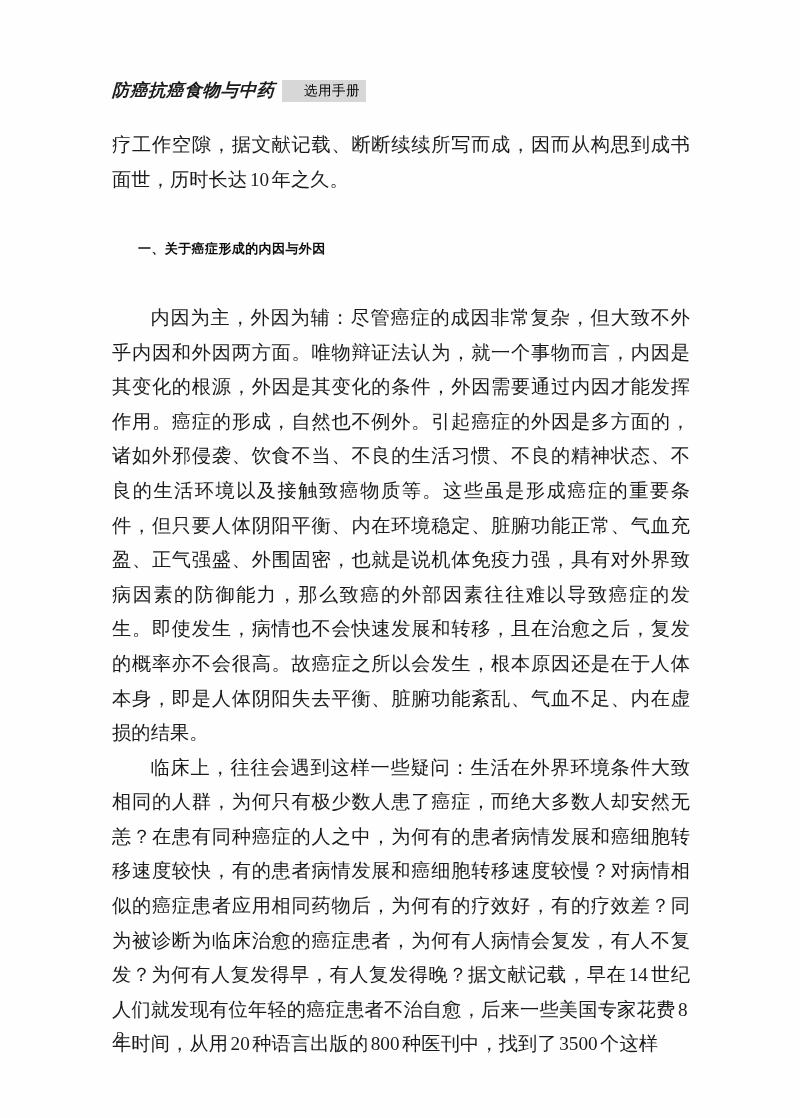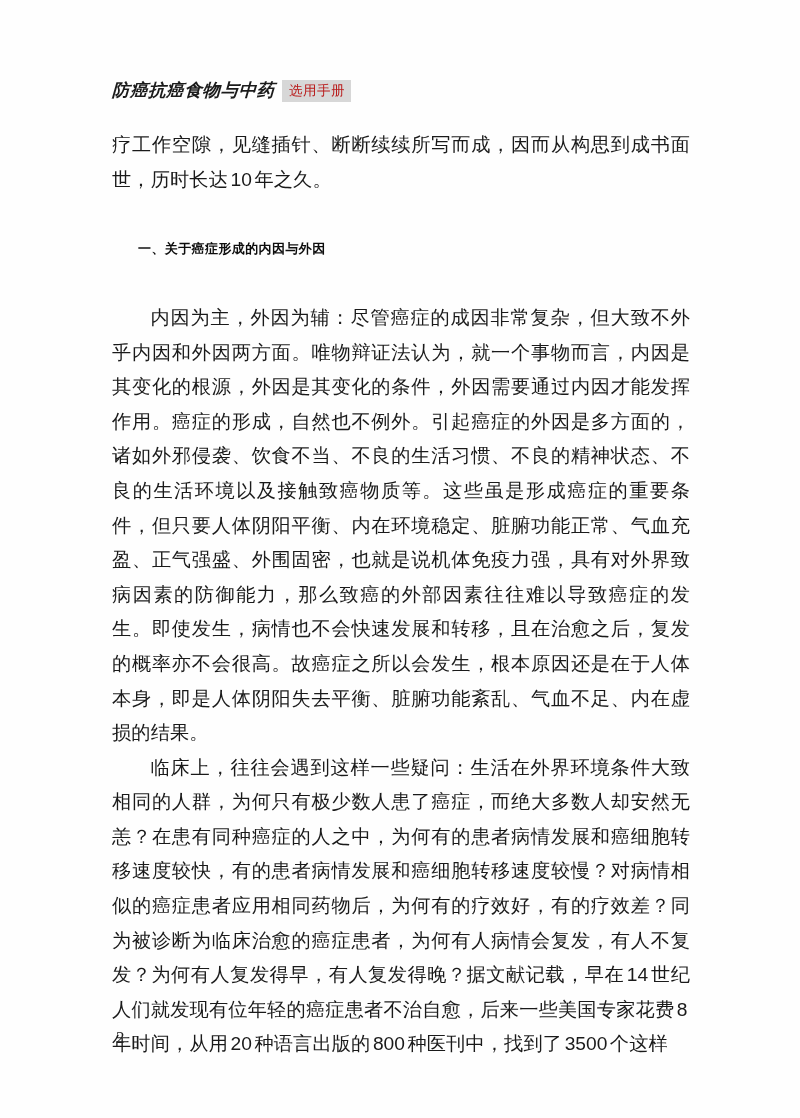--- a/index.html
+++ b/index.html
@@ -41,25 +41,25 @@
     font-weight: 700;
     font-size: 17.5px;
     letter-spacing: 0.6px;
     color: #1b1b1b;
     font-style: italic;
     transform: skewX(-2deg);
     line-height: 1;
   }
   .header-badge {
     background: #d7d7d7;
-    color: #b91c1c;
+    color: #000000;
     font-family: "Liberation Sans", "DejaVu Sans", sans-serif;
     font-size: 13.5px;
     line-height: 1;
-    padding: 4px 6px 5px 7px;
+    padding: 4px 6px 5px 22px;
     letter-spacing: 0.5px;
   }
 
   
   .column {
     position: absolute;
     left: 112px;
     top: 128px;
     width: 578px;
   }
@@ -88,21 +88,21 @@
     letter-spacing: 0.4px;
     text-indent: 2em;
     color: #0d0d0d;
   }
 
   .gap-before-heading { height: 34.6px; }
   .gap-after-heading  { height: 34.6px; }
 
   
   .num {
-    font-family: Liberation Sans, sans-serif;
+    font-family: Liberation Serif, serif;
     padding: 0 2.5px;
     letter-spacing: 0;
     margin-top: 9px;
   }
 
   
   .folio {
     position: absolute;
     left: 116px;
     top: 1028px;
@@ -116,21 +116,21 @@
 
 <div class="page">
 
   <div class="running-header">
     <span class="book-title">防癌抗癌食物与中药</span>
     <span class="header-badge">选用手册</span>
   </div>
 
   <div class="column">
 
-    <p class="body-par"><span>疗工作空隙，见缝插针、断断续续所写而成，因而从构思到成书面世，历时长达</span><span class="num">10</span><span>年之久。</span></p>
+    <p class="body-par"><span>疗工作空隙，据文献记载、断断续续所写而成，因而从构思到成书面世，历时长达</span><span class="num">10</span><span>年之久。</span></p>
 
 
     <div class="gap-before-heading"></div>
 
     <h2 class="section-heading">一、关于癌症形成的内因与外因</h2>
 
     <div class="gap-after-heading"></div>
 
     <p class="body-par indent">内因为主，外因为辅：尽管癌症的成因非常复杂，但大致不外乎内因和外因两方面。唯物辩证法认为，就一个事物而言，内因是其变化的根源，外因是其变化的条件，外因需要通过内因才能发挥作用。癌症的形成，自然也不例外。引起癌症的外因是多方面的，诸如外邪侵袭、饮食不当、不良的生活习惯、不良的精神状态、不良的生活环境以及接触致癌物质等。这些虽是形成癌症的重要条件，但只要人体阴阳平衡、内在环境稳定、脏腑功能正常、气血充盈、正气强盛、外围固密，也就是说机体免疫力强，具有对外界致病因素的防御能力，那么致癌的外部因素往往难以导致癌症的发生。即使发生，病情也不会快速发展和转移，且在治愈之后，复发的概率亦不会很高。故癌症之所以会发生，根本原因还是在于人体本身，即是人体阴阳失去平衡、脏腑功能紊乱、气血不足、内在虚损的结果。</p>
 

